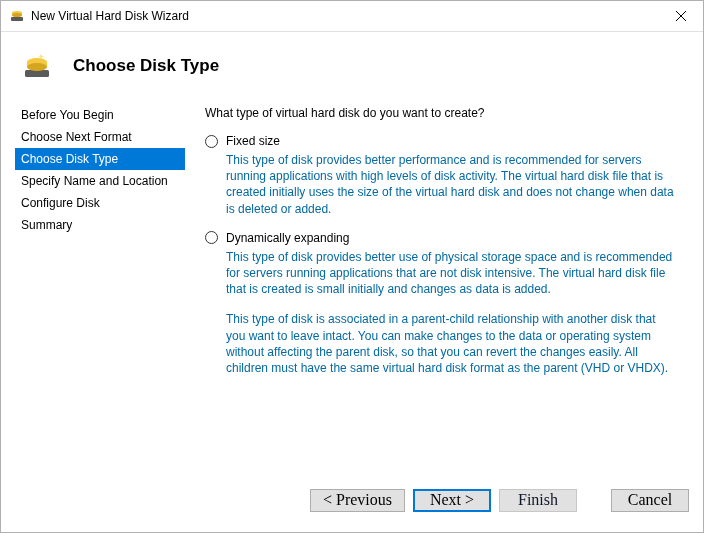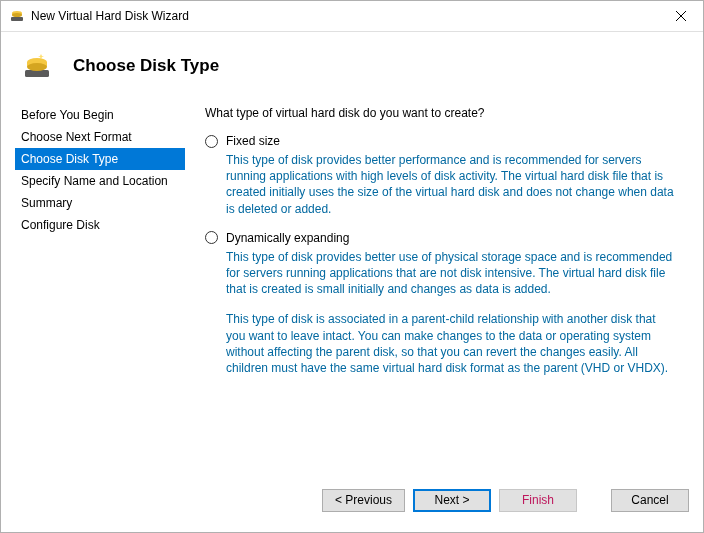--- a/index.html
+++ b/index.html
@@ -106,26 +106,26 @@
       align-items: center;
       justify-content: flex-end;
       padding: 0 14px 10px 14px;
       gap: 8px;
     }
     .btn {
       min-width: 78px; height: 23px;
       padding: 0 12px;
       background: #e1e1e1;
       border: 1px solid #adadad;
-      font-size: 12px;
+      font-size: 16px;
       cursor: pointer;
-      font-family: Liberation Sans, sans-serif;
+      font-family: Liberation Serif, serif;
     }
     .btn.primary { border: 2px solid #0078d7; background: #e1e1e1; }
-    .btn:disabled { color: #be185d; cursor: default; border-color: #c7c7c7; }
+    .btn:disabled { color: #0f172a; cursor: default; border-color: #c7c7c7; }
     .spacer { width: 18px; }
   </style>
 </head>
 <body>
 
 <div class="window">
 
   <div class="titlebar">
     <span class="titlebar-icon">
       <svg width="16" height="16" viewBox="0 0 16 16">
@@ -156,22 +156,22 @@
     </span>
     <div class="header-title">Choose Disk Type</div>
   </div>
 
   <div class="body">
     <div class="sidebar" id="sidebar">
         <div class="nav-item">Before You Begin</div>
         <div class="nav-item">Choose Next Format</div>
         <div class="nav-item selected">Choose Disk Type</div>
         <div class="nav-item">Specify Name and Location</div>
+        <div class="nav-item">Configure Disk</div>
         <div class="nav-item">Summary</div>
-        <div class="nav-item">Configure Disk</div>
       </div>
     <div class="content">
       <div class="question">What type of virtual hard disk do you want to create?</div>
       <div id="options">
           <div class="option">
             <div class="option-header">
               <span class="radio"></span>
               <span class="option-label">Fixed size</span>
             </div>
             <div class="option-desc">This type of disk provides better performance and is recommended for servers running applications with high levels of disk activity. The virtual hard disk file that is created initially uses the size of the virtual hard disk and does not change when data is deleted or added.</div>

